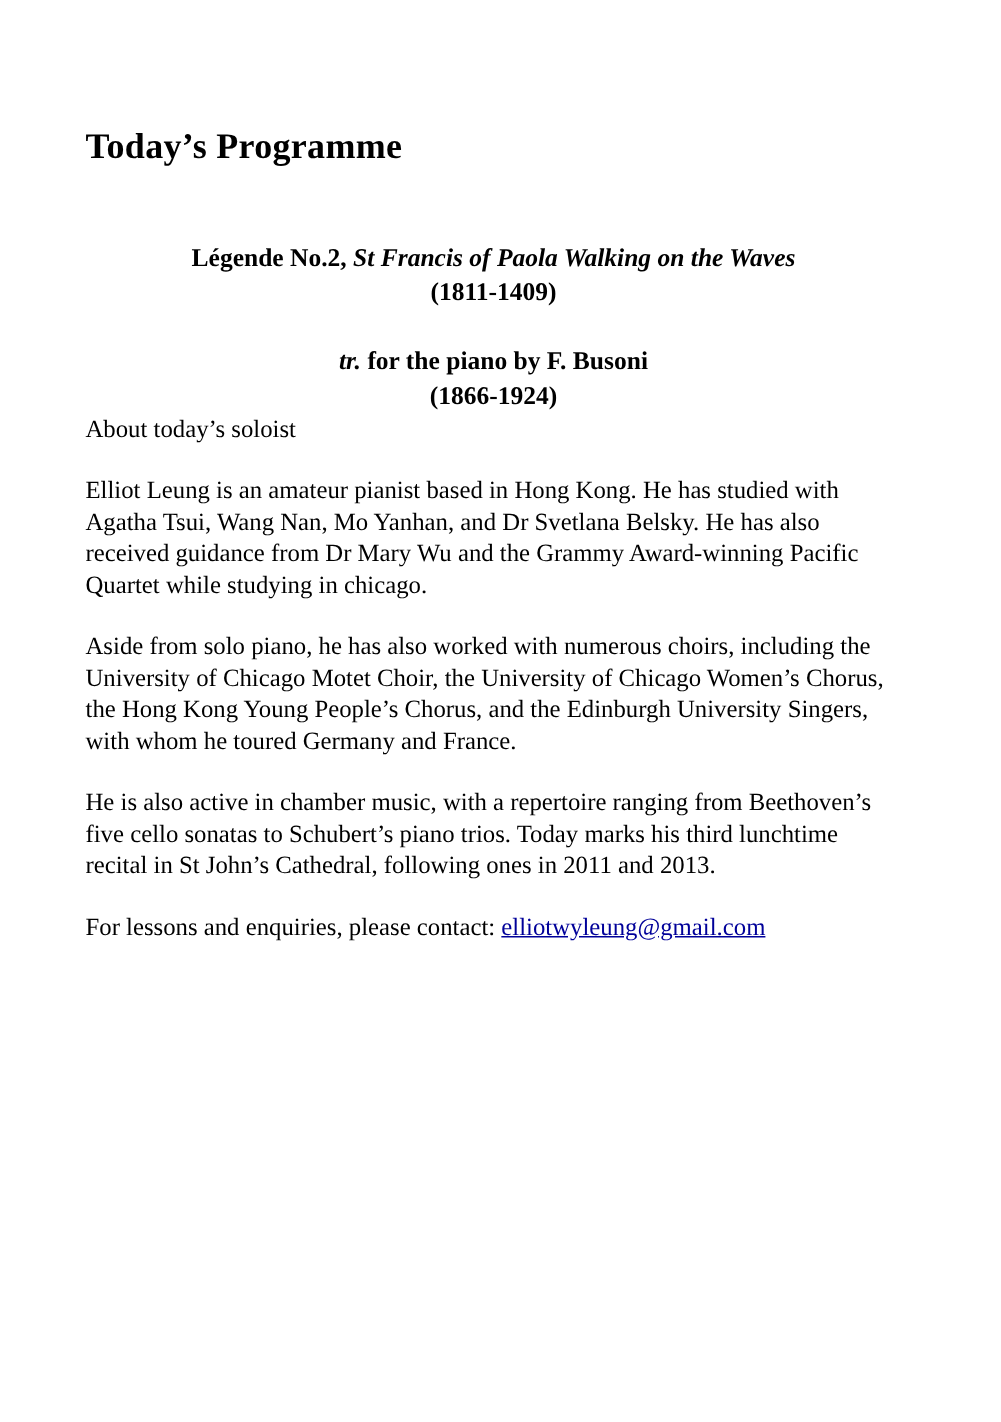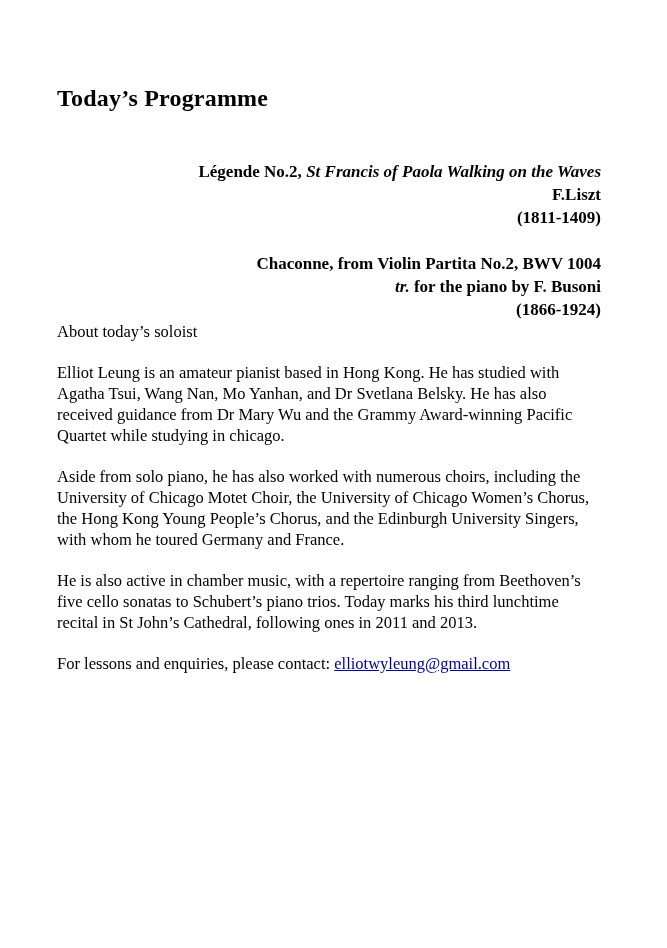--- a/index.html
+++ b/index.html
@@ -19,21 +19,21 @@
     border-radius: 19px;
   }
   .doc-title {
     font-size: 24px;
     font-weight: 700;
     line-height: 28px;
     margin: 0 0 48px 0;
     letter-spacing: 0.2px;
   }
   .programme {
-    text-align: right;
+    text-align: center;
     font-weight: 700;
     font-size: 17px;
     line-height: 23px;
     margin-top: 28px;
   }
   .prog-item-2 { margin-top: 23px; }
   .em { font-style: italic; }
   .about {
     font-size: 16.5px;
     line-height: 21px;
@@ -50,26 +50,24 @@
 <body style="background: rgb(255, 255, 255); color: rgb(0, 0, 0);">
 
 <div class="page">
 
   <h1 class="doc-title">Today’s Programme</h1>
 
   <div class="programme">
 
     <div class="prog-item">
       <div class="prog-line"><span>Légende No.2, </span><span class="em">St Francis of Paola Walking on the Waves</span></div>
-      <div class="prog-line">F.Liszt</div>
       <div class="prog-line">(1811-1409)</div>
     </div>
 
     <div class="prog-item prog-item-2">
-      <div class="prog-line">Chaconne, from Violin Partita No.2, BWV 1004</div>
       <div class="prog-line"><span class="em">tr.</span><span> for the piano by F. Busoni</span></div>
       <div class="prog-line">(1866-1924)</div>
     </div>
 
   </div>
 
   <div class="about">
 
     <p>About today’s soloist</p>
 

